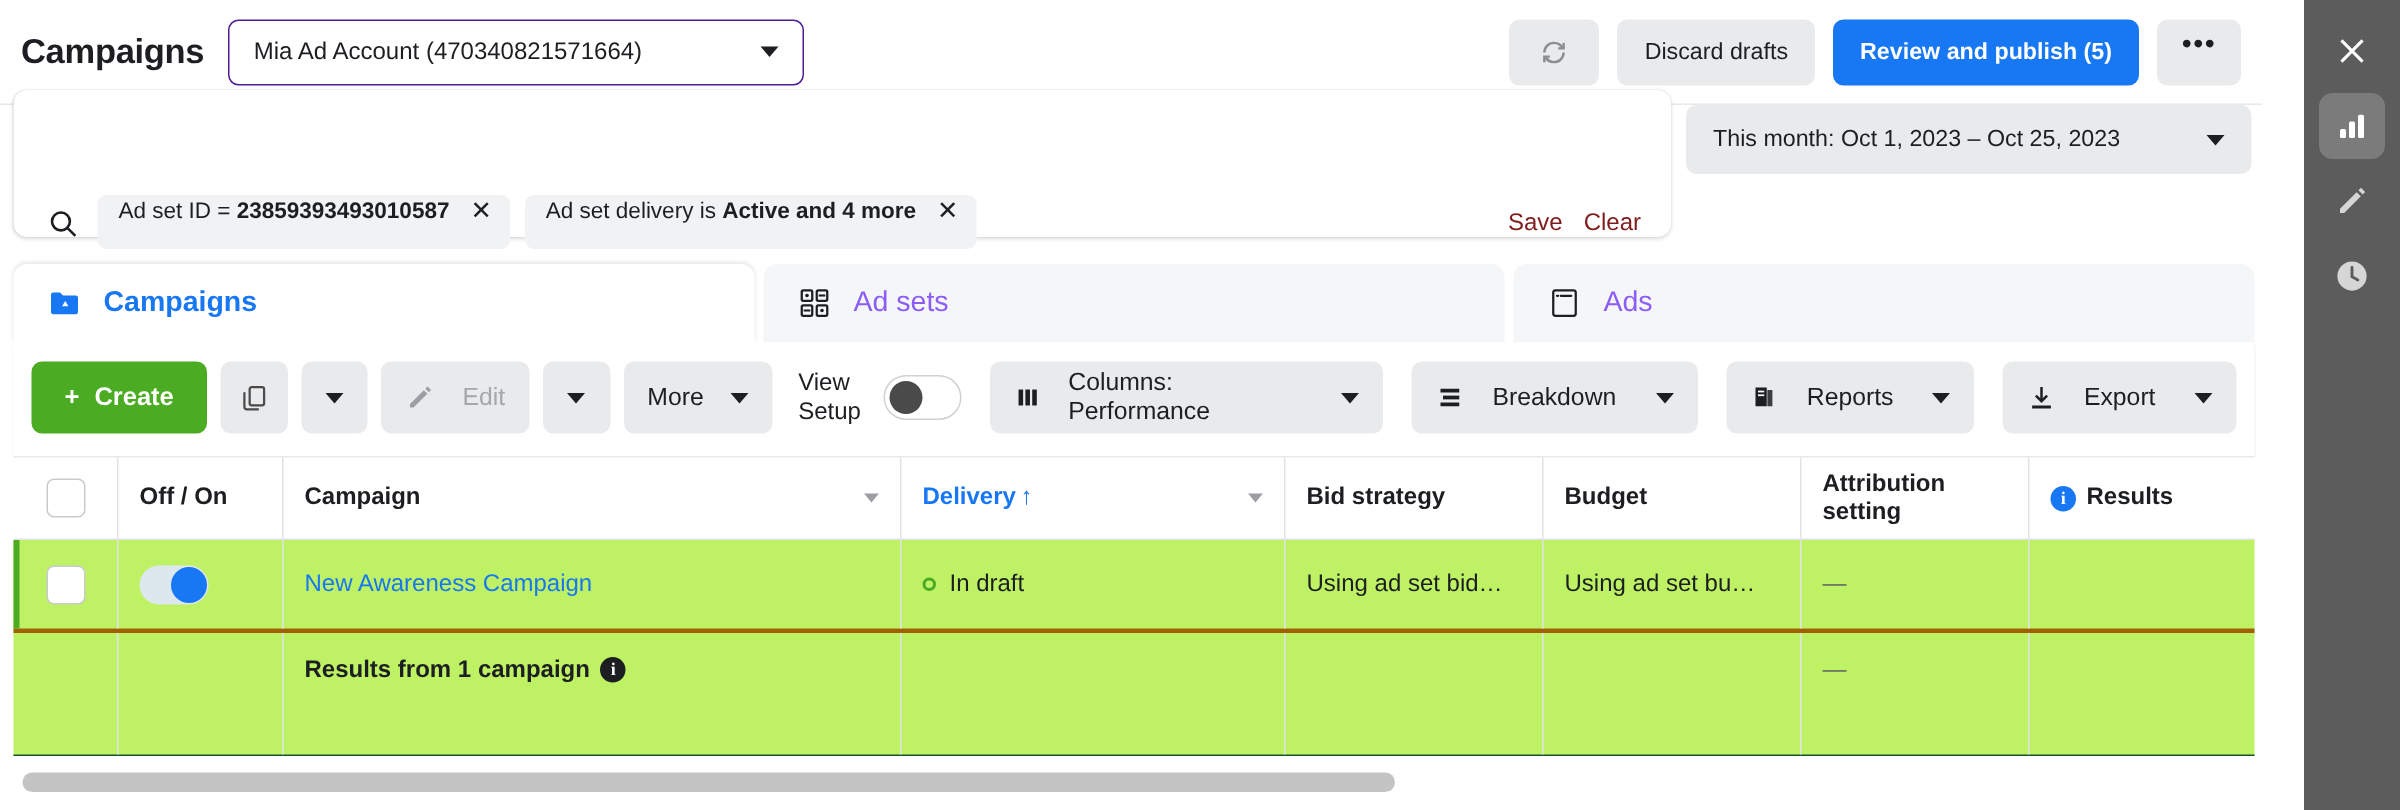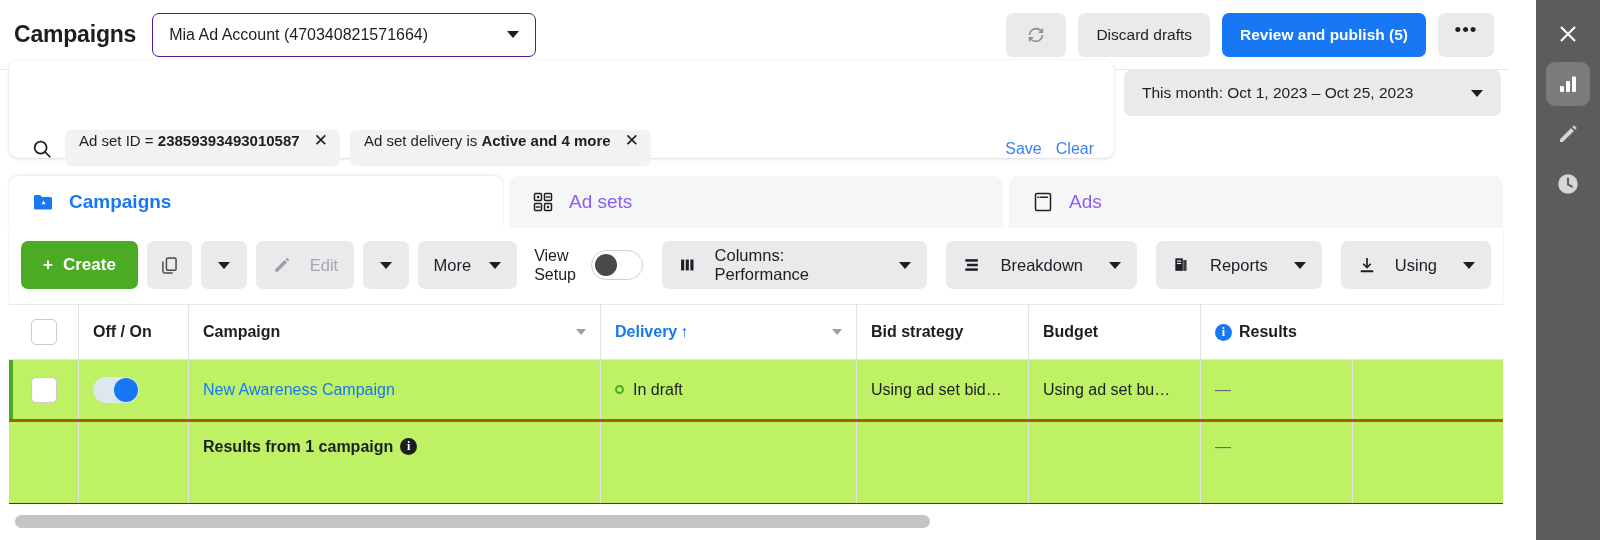--- a/index.html
+++ b/index.html
@@ -80,21 +80,21 @@
     font-size:15px; color:#1c1e21; white-space:nowrap;
   }
   .pill b { font-weight:700; }
   .pill-x { font-size:17px; color:#1c1e21; line-height:1; }
   .searchline {
     position:absolute; left:66px; top:128px;
     font-size:15.5px; color:#8a8d91;
   }
   .saveclear {
     position:absolute; right:20px; top:80px;
-    display:flex; gap:14px; font-size:16px; color:#3b82f6;
+    display:flex; gap:14px; font-size:16px; color:#7f1d1d;
   }
   .daterange {
     position:absolute; left:1124px; top:70px; width:377px; height:46px;
     background:#e9eaec; border-radius:7px;
     display:flex; align-items:center; justify-content:space-between;
     padding:0 18px; font-size:15.5px; color:#1c1e21;
   }
 
   
   .tabs { position:absolute; left:9px; top:176px; width:1494px; height:52px; display:flex; gap:6px; }
@@ -352,21 +352,21 @@
         <span>Reports</span>
         <span class="caret" style="margin-left:8px;"></span>
       </div>
 
       <div class="t-btn" style="margin-left:10px;">
         <svg width="20" height="20" viewBox="0 0 24 24" fill="none" stroke="#1c1e21" stroke-width="2">
           <path d="M12 3.5v11"></path>
             <path d="M7.5 10.5 12 15l4.5-4.5"></path>
             <path d="M4.5 19.5h15" stroke-width="2.4"></path>
         </svg>
-        <span>Using</span>
+        <span>Export</span>
         <span class="caret" style="margin-left:8px;"></span>
       </div>
 
     </div>
   </div>
 
   <div class="table">
 
     <div class="trow thead">
       <div class="th c-check">
@@ -385,20 +385,26 @@
           <span>↑</span>
         </span>
         <span class="caret sm grey hdr-caret"></span>
       </div>
       <div class="th c-bid">
         <span>Bid strategy</span>
       </div>
       <div class="th c-budg">
         <span>Budget</span>
       </div>
+      <div class="th c-attr attr-2line">
+        <span>
+          <span>Attribution</span><br>
+          <span>setting</span>
+        </span>
+      </div>
       <div class="th c-res">
         <span class="info-dot">i</span>
         <span>Results</span>
       </div>
     </div>
 
     <div class="trow datarow">
       <div class="td c-check">
         <div class="chk"></div>
       </div>

